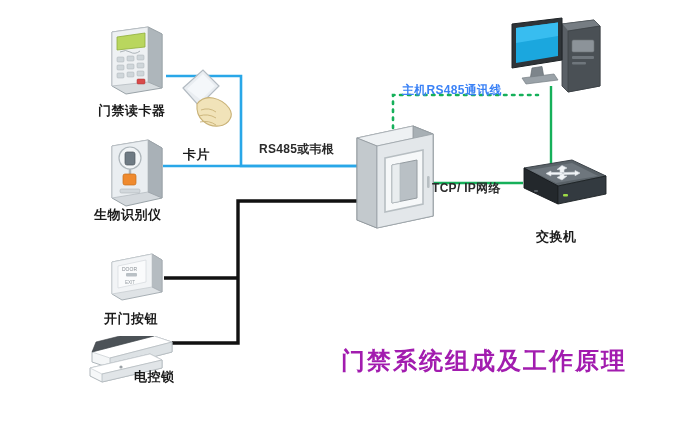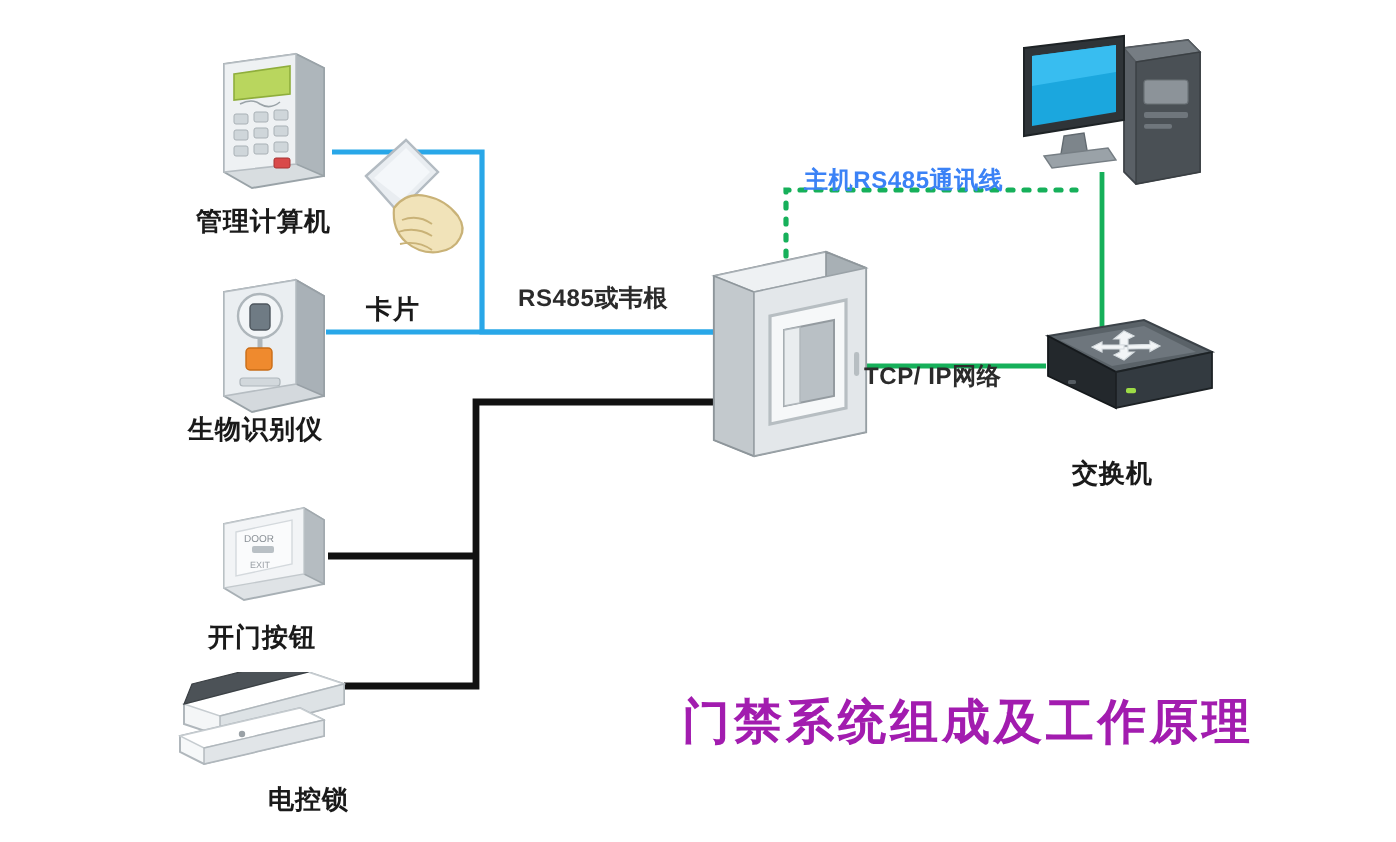--- a/index.html
+++ b/index.html
@@ -87,21 +87,21 @@
         <rect x="23" y="40" width="7" height="5" rx="1"></rect>
         <rect x="33" y="39" width="7" height="5" rx="1"></rect>
         <rect x="13" y="49" width="7" height="5" rx="1"></rect>
         <rect x="23" y="48" width="7" height="5" rx="1"></rect>
         <rect x="33" y="47" width="7" height="5" rx="1"></rect>
       </g>
       <rect x="33" y="55" width="8" height="5" rx="1" fill="#d94a4a" stroke="#a63434" stroke-width="0.5"></rect>
       <path d="M16,28 q6,-3 10,0 q5,3 10,-1" fill="none" stroke="#9aa3a8" stroke-width="0.8"></path>
     </svg>
   </div>
-  <div class="label" style="left:98px;top:102px;">管理计算机</div>
+  <div class="label" style="left:98px;top:102px;">门禁读卡器</div>
 
   <div class="node" style="left:175px;top:62px;width:76px;height:82px;">
     <svg width="76" height="82" viewBox="0 0 76 82">
       <polygon points="8,26 28,8 44,24 24,44" fill="#e9edf1" stroke="#b3bbc2" stroke-width="1.2"></polygon>
       <polygon points="12,27 28,12 40,24 26,38" fill="#f4f7fa" stroke="none"></polygon>
       <path d="M22,42 q6,-8 16,-6 q10,2 16,10 q4,6 1,11 q-3,6 -11,7 q-9,1 -16,-5 q-7,-6 -6,-17 z" fill="#f1e3b9" stroke="#c9b277" stroke-width="1.1"></path>
       <path d="M26,48 q8,-3 15,2" fill="none" stroke="#c9b277" stroke-width="0.9"></path>
       <path d="M24,54 q9,-3 17,2" fill="none" stroke="#c9b277" stroke-width="0.9"></path>
       <path d="M25,60 q9,-2 16,3" fill="none" stroke="#c9b277" stroke-width="0.9"></path>
     </svg>
@@ -140,21 +140,21 @@
       <polygon points="4,16 66,0 84,6 84,16 22,32 4,26" fill="#f4f6f7" stroke="#b0b7bc" stroke-width="1"></polygon>
       <polygon points="4,16 66,0 84,6 22,22" fill="#ffffff" stroke="#c6ccd0" stroke-width="0.7"></polygon>
       <polygon points="22,22 84,6 84,16 22,32" fill="#dde2e5" stroke="#b0b7bc" stroke-width="0.7"></polygon>
       <polygon points="8,6 64,-8 66,0 4,16" fill="#4c5257" stroke="#3a3f43" stroke-width="0.6"></polygon>
       <polygon points="2,32 62,18 74,24 74,32 14,46 2,40" fill="#f6f8f9" stroke="#b0b7bc" stroke-width="1"></polygon>
       <polygon points="2,32 62,18 74,24 14,38" fill="#ffffff" stroke="#c6ccd0" stroke-width="0.7"></polygon>
       <polygon points="14,38 74,24 74,32 14,46" fill="#e1e5e8" stroke="#b0b7bc" stroke-width="0.7"></polygon>
       <circle cx="33" cy="31" r="1.6" fill="#9aa1a6"></circle>
     </svg>
   </div>
-  <div class="label" style="left:110px;top:391px;padding-left:24px;">电控锁</div>
+  <div class="label" style="left:110px;top:368px;padding-left:24px;">电控锁</div>
 
   <div class="node" style="left:353px;top:124px;width:84px;height:108px;">
     <svg width="84" height="108" viewBox="0 0 84 108">
       <polygon points="4,14 60,2 80,10 80,92 24,104 4,96" fill="#d7dbde" stroke="#8e969b" stroke-width="1.1"></polygon>
       <polygon points="4,14 60,2 80,10 24,22" fill="#eef1f3" stroke="#a9b0b5" stroke-width="0.8"></polygon>
       <polygon points="60,2 80,10 80,92 60,84" fill="#a8b0b5" stroke="#8e969b" stroke-width="0.8"></polygon>
       <polygon points="4,14 24,22 24,104 4,96" fill="#c3c9cd" stroke="#8e969b" stroke-width="0.8"></polygon>
       <polygon points="24,22 80,10 80,92 24,104" fill="#e3e7ea" stroke="#9aa2a7" stroke-width="0.8"></polygon>
       <polygon points="32,34 70,26 70,80 32,88" fill="#f6f8f9" stroke="#b7bec2" stroke-width="1.6"></polygon>
       <polygon points="39,41 64,36 64,74 39,79" fill="#b9c0c5" stroke="#949ba0" stroke-width="1"></polygon>

